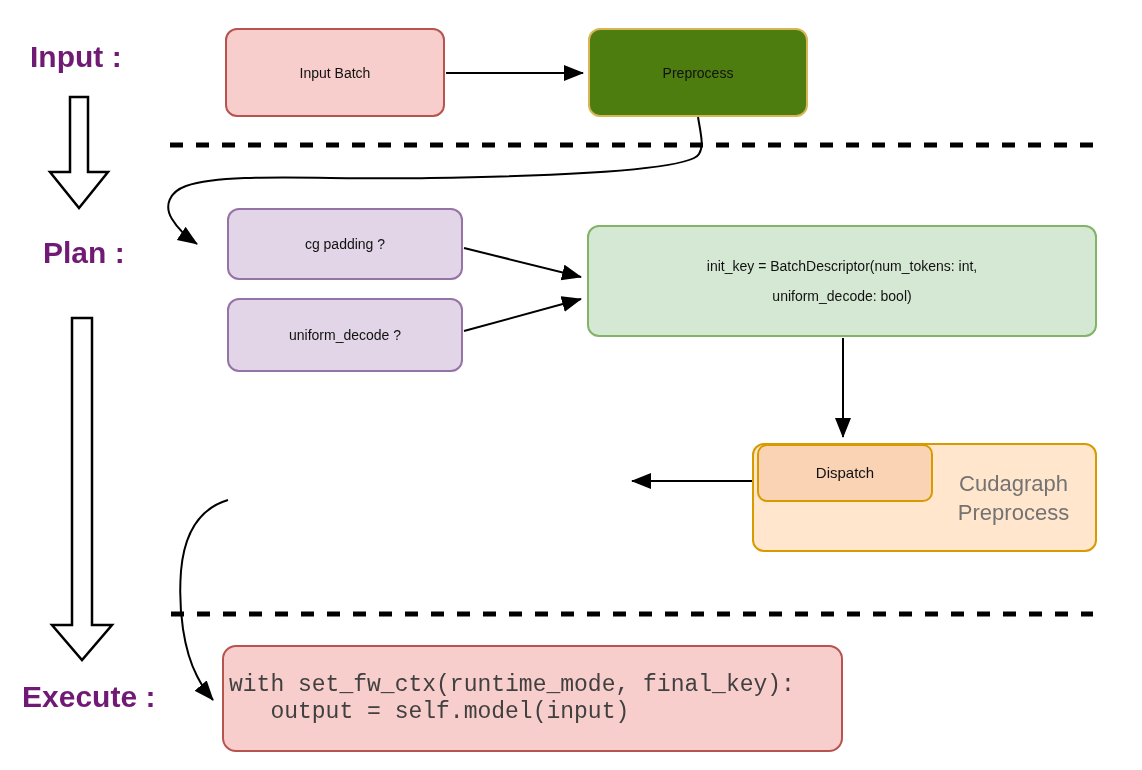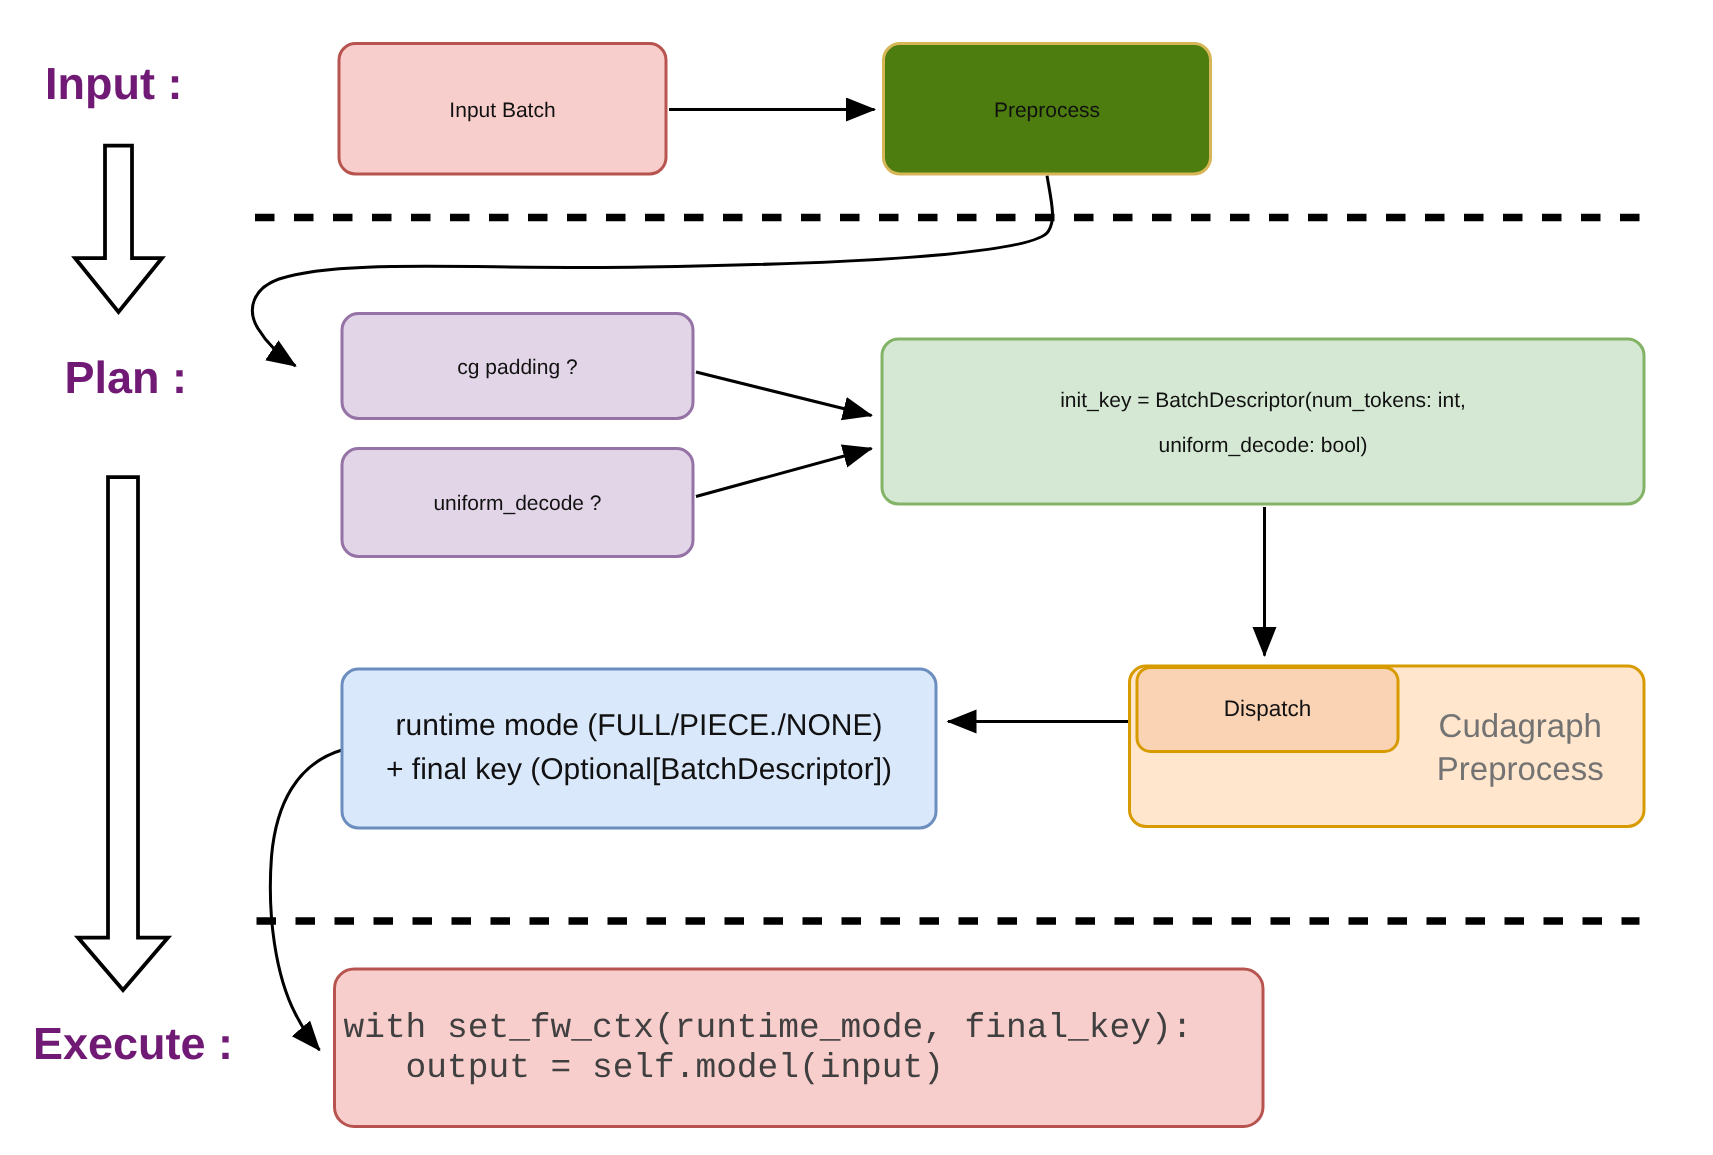--- a/index.html
+++ b/index.html
@@ -123,23 +123,19 @@
   </div>
   <div class="cudagraph-text">
     <span>Cudagraph</span>
     <span>Preprocess</span>
   </div>
 
   <div class="node node-dispatch" style="background-color: rgb(250, 210, 180); border-color: rgb(215, 155, 0);">
     <span>Dispatch</span>
   </div>
 
-  <div class="node node-runtime" style="background-color: rgb(218, 232, 252); border-color: rgb(108, 142, 191);">
-    <span>runtime mode (FULL/PIECE./NONE)</span>
-    <span>+ final key (Optional[BatchDescriptor])</span>
-  </div>
 
   <div class="node node-execute-code" style="background-color: rgb(248, 206, 204); border-color: rgb(184, 84, 80); color: #404040;">
     <span class="code-line">with set_fw_ctx(runtime_mode, final_key):</span>
     <span class="code-line">   output = self.model(input)</span>
   </div>
 
 </div>
 
 </body></html>

